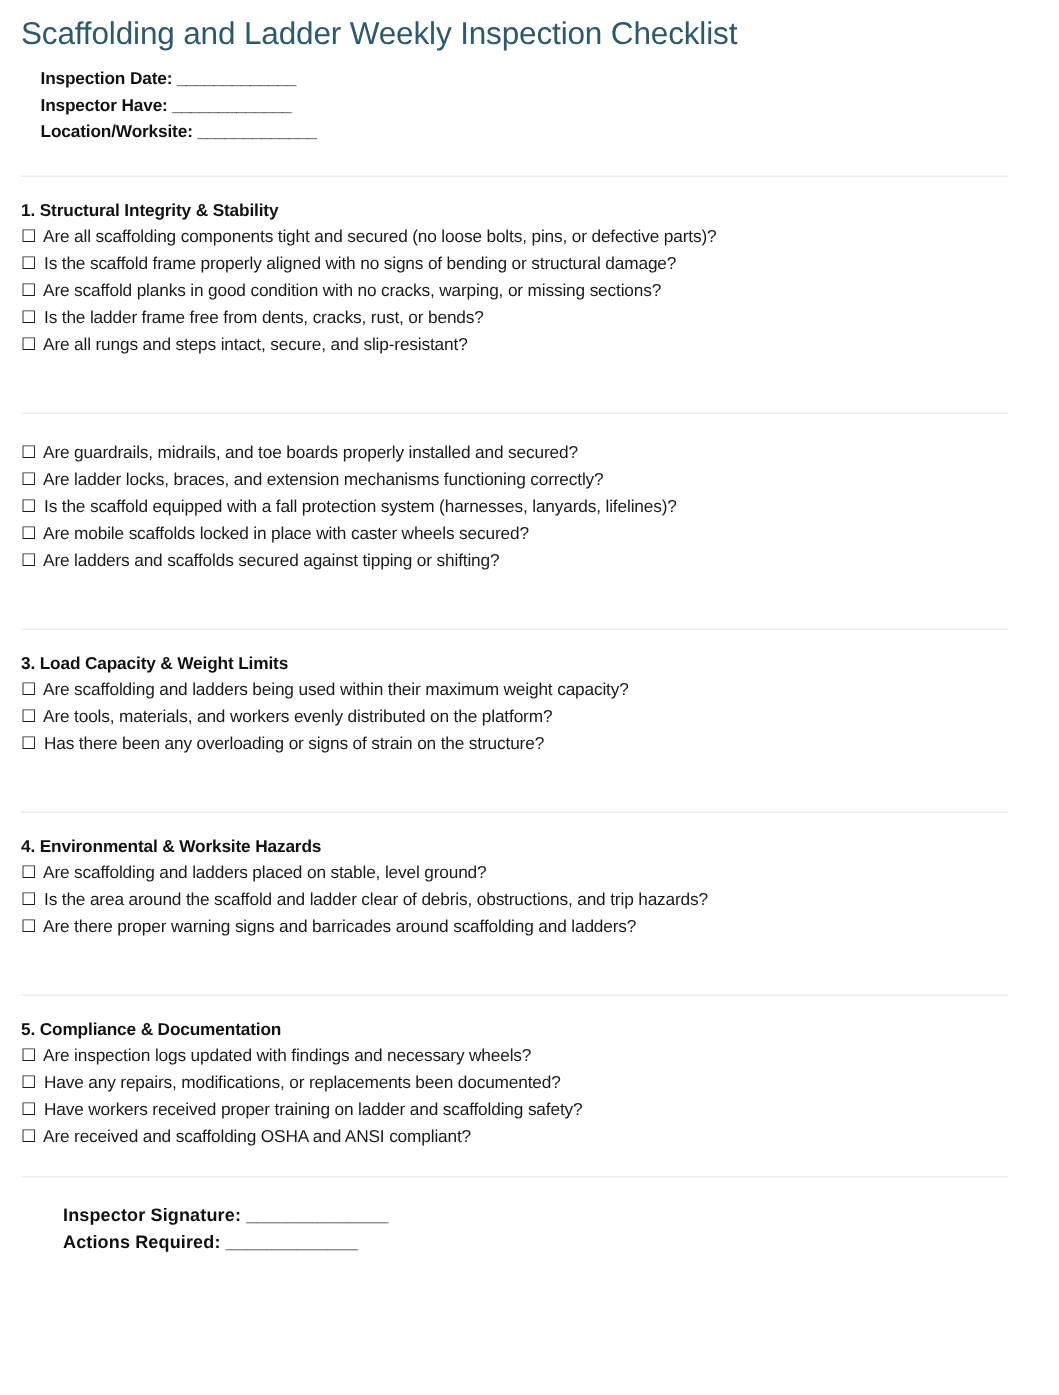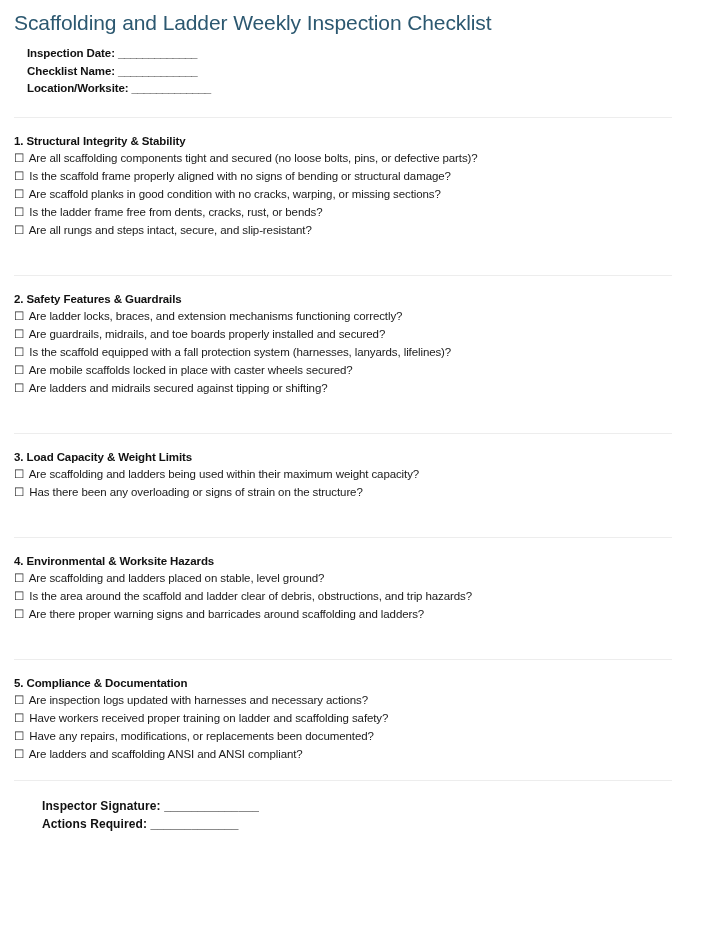--- a/index.html
+++ b/index.html
@@ -95,77 +95,77 @@
 </style>
 </head>
 <body>
 
 <div class="page">
 
   <h1 class="doc-title">Scaffolding and Ladder Weekly Inspection Checklist</h1>
 
   <div class="meta-block">
       <div class="meta-row"><span>Inspection Date:</span> <span class="blank">_____________</span></div>
-      <div class="meta-row"><span>Checklist Name:</span> <span class="blank">_____________</span></div>
+      <div class="meta-row"><span>Inspector Have:</span> <span class="blank">_____________</span></div>
       <div class="meta-row"><span>Location/Worksite:</span> <span class="blank">_____________</span></div>
     </div>
 
   <div id="sections-root">
       <div class="sec-top-gap"></div>
       <div class="divider"></div>
       <div class="sec-after-divider"></div>
       <div class="section-title">1. Structural Integrity &amp; Stability</div>
       <div class="items">
         <div class="item"><span class="cb">☐</span> <span>Are all scaffolding components tight and secured (no loose bolts, pins, or defective parts)?</span></div>
         <div class="item"><span class="cb">☐</span> <span>Is the scaffold frame properly aligned with no signs of bending or structural damage?</span></div>
         <div class="item"><span class="cb">☐</span> <span>Are scaffold planks in good condition with no cracks, warping, or missing sections?</span></div>
         <div class="item"><span class="cb">☐</span> <span>Is the ladder frame free from dents, cracks, rust, or bends?</span></div>
         <div class="item"><span class="cb">☐</span> <span>Are all rungs and steps intact, secure, and slip-resistant?</span></div>
       </div>
       <div class="sec-bottom-gap"></div>
       <div class="sec-top-gap"></div>
       <div class="divider"></div>
       <div class="sec-after-divider"></div>
-      <div class="section-title">2. Safety Features &amp; Guardrails</div>
       <div class="items">
+        <div class="item"><span class="cb">☐</span> <span>Are guardrails, midrails, and toe boards properly installed and secured?</span></div>
         <div class="item"><span class="cb">☐</span> <span>Are ladder locks, braces, and extension mechanisms functioning correctly?</span></div>
-        <div class="item"><span class="cb">☐</span> <span>Are guardrails, midrails, and toe boards properly installed and secured?</span></div>
         <div class="item"><span class="cb">☐</span> <span>Is the scaffold equipped with a fall protection system (harnesses, lanyards, lifelines)?</span></div>
         <div class="item"><span class="cb">☐</span> <span>Are mobile scaffolds locked in place with caster wheels secured?</span></div>
-        <div class="item"><span class="cb">☐</span> <span>Are ladders and midrails secured against tipping or shifting?</span></div>
+        <div class="item"><span class="cb">☐</span> <span>Are ladders and scaffolds secured against tipping or shifting?</span></div>
       </div>
       <div class="sec-bottom-gap"></div>
       <div class="sec-top-gap"></div>
       <div class="divider"></div>
       <div class="sec-after-divider"></div>
       <div class="section-title">3. Load Capacity &amp; Weight Limits</div>
       <div class="items">
         <div class="item"><span class="cb">☐</span> <span>Are scaffolding and ladders being used within their maximum weight capacity?</span></div>
+        <div class="item"><span class="cb">☐</span> <span>Are tools, materials, and workers evenly distributed on the platform?</span></div>
         <div class="item"><span class="cb">☐</span> <span>Has there been any overloading or signs of strain on the structure?</span></div>
       </div>
       <div class="sec-bottom-gap"></div>
       <div class="sec-top-gap"></div>
       <div class="divider"></div>
       <div class="sec-after-divider"></div>
       <div class="section-title">4. Environmental &amp; Worksite Hazards</div>
       <div class="items">
         <div class="item"><span class="cb">☐</span> <span>Are scaffolding and ladders placed on stable, level ground?</span></div>
         <div class="item"><span class="cb">☐</span> <span>Is the area around the scaffold and ladder clear of debris, obstructions, and trip hazards?</span></div>
         <div class="item"><span class="cb">☐</span> <span>Are there proper warning signs and barricades around scaffolding and ladders?</span></div>
       </div>
       <div class="sec-bottom-gap"></div>
       <div class="sec-top-gap"></div>
       <div class="divider"></div>
       <div class="sec-after-divider"></div>
       <div class="section-title">5. Compliance &amp; Documentation</div>
       <div class="items">
-        <div class="item"><span class="cb">☐</span> <span>Are inspection logs updated with harnesses and necessary actions?</span></div>
+        <div class="item"><span class="cb">☐</span> <span>Are inspection logs updated with findings and necessary wheels?</span></div>
+        <div class="item"><span class="cb">☐</span> <span>Have any repairs, modifications, or replacements been documented?</span></div>
         <div class="item"><span class="cb">☐</span> <span>Have workers received proper training on ladder and scaffolding safety?</span></div>
-        <div class="item"><span class="cb">☐</span> <span>Have any repairs, modifications, or replacements been documented?</span></div>
-        <div class="item"><span class="cb">☐</span> <span>Are ladders and scaffolding ANSI and ANSI compliant?</span></div>
+        <div class="item"><span class="cb">☐</span> <span>Are received and scaffolding OSHA and ANSI compliant?</span></div>
       </div>
       <div class="sec-bottom-gap"></div>
       <div class="divider"></div>
     </div>
 
   <div class="footer-block">
       <div class="footer-row"><span>Inspector Signature:</span> <span class="blank">______________</span></div>
       <div class="footer-row"><span>Actions Required:</span> <span class="blank">_____________</span></div>
     </div>
 

